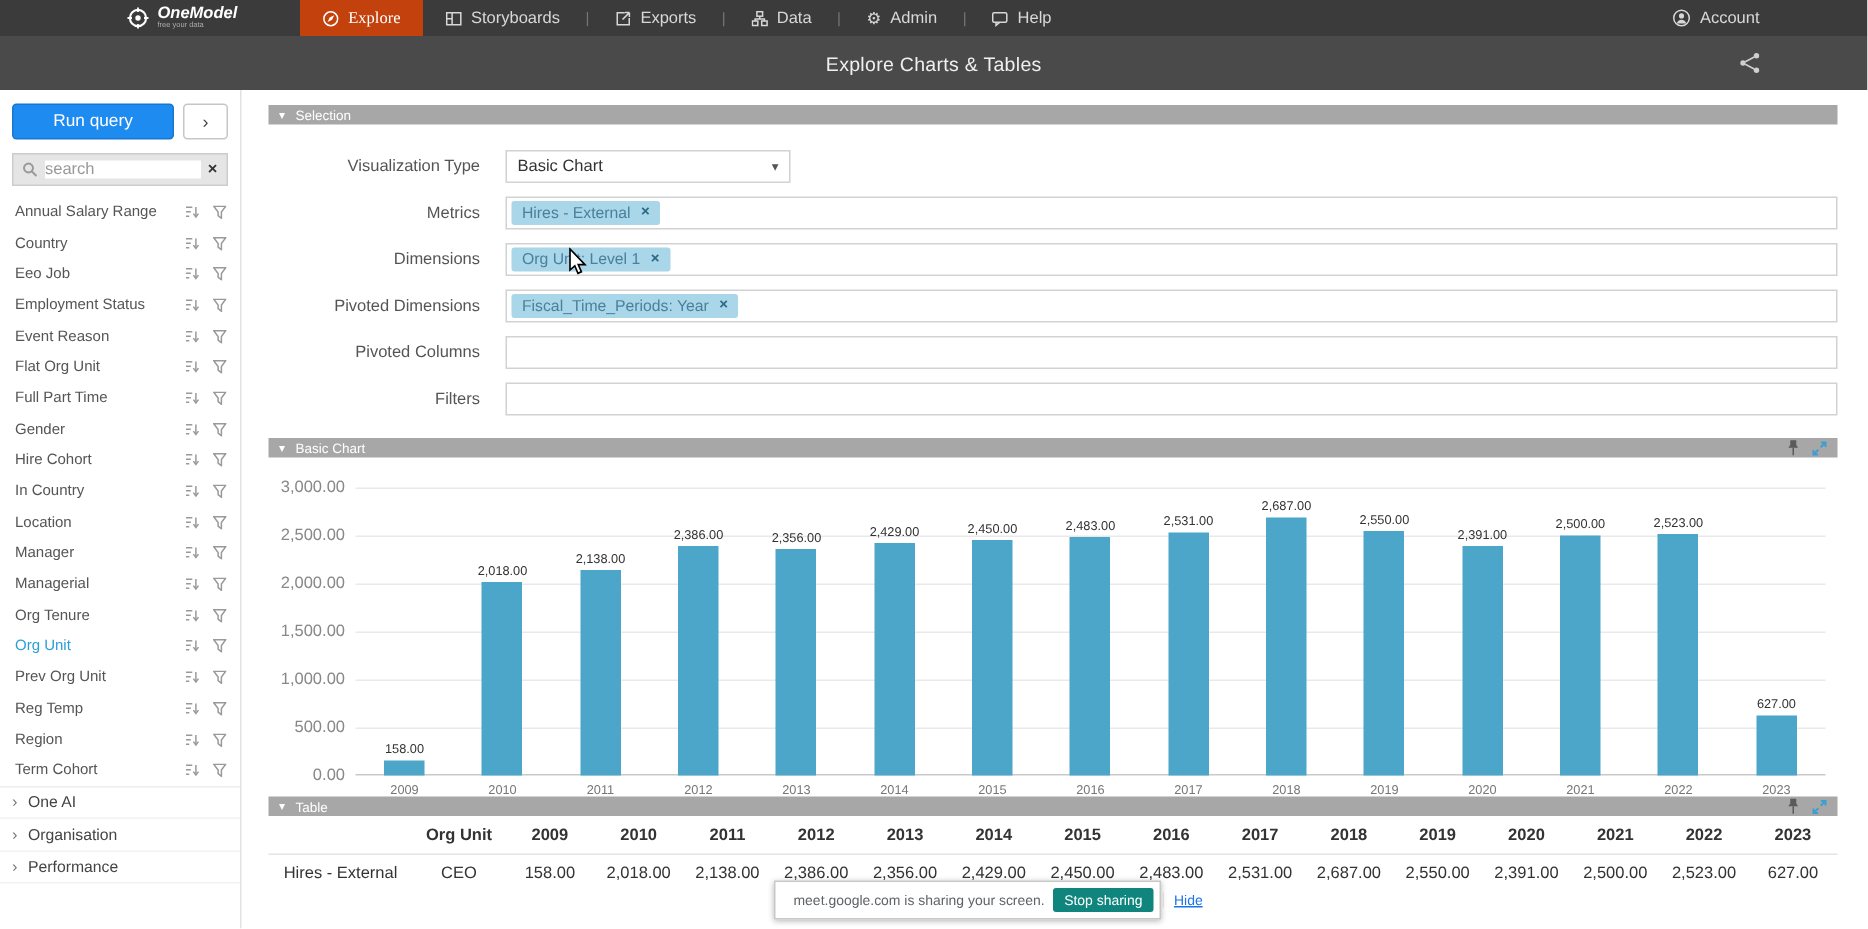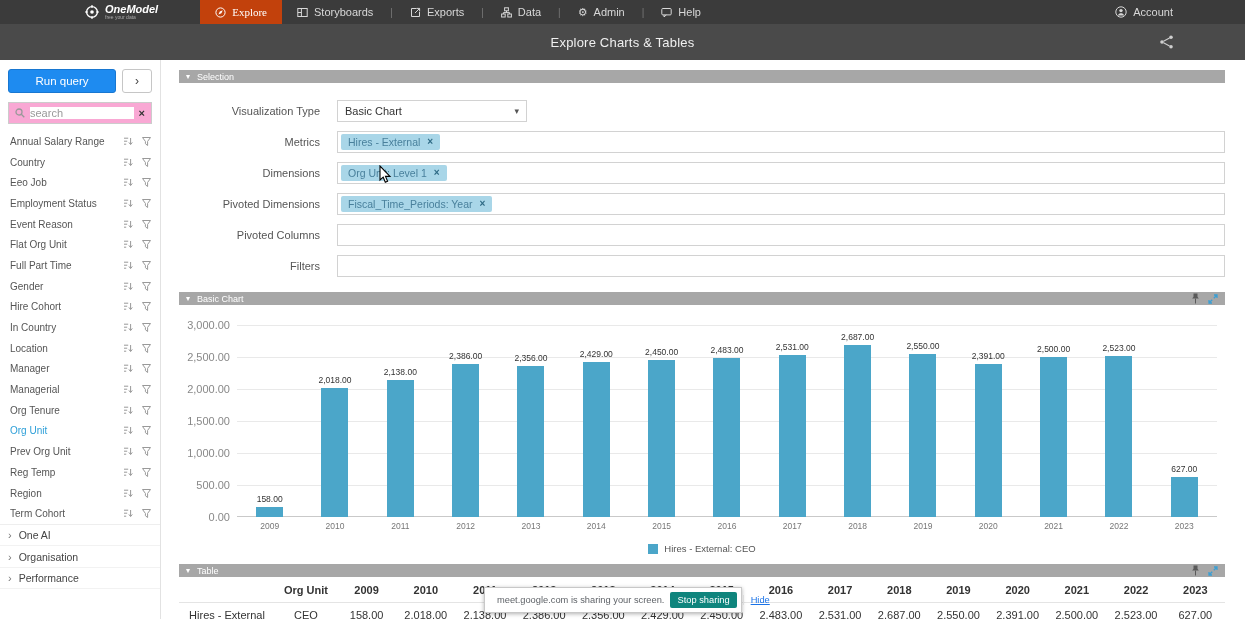--- a/index.html
+++ b/index.html
@@ -26,21 +26,21 @@
   .subheader-title { font-size:13px; letter-spacing:.2px; }
   .subheader-icon { position:absolute; right:70px; top:10px; }
   
   .body { display:flex; height:559px; }
   .sidebar { width:161px; border-right:1px solid #e2e2e2; background:#fff; flex-shrink:0; overflow:hidden; }
   .main { flex:1; padding:10px 20px 0 18px; overflow:hidden; }
   
   .run-row { display:flex; gap:6px; padding:9px 8px 6px 8px; }
   .run-btn { flex:1; height:24px; background:#1e8bf0; border:1px solid #1877d1; color:#fff; font-size:11.5px; border-radius:3px; cursor:pointer; font-family:inherit; }
   .next-btn { width:30px; height:24px; background:#fff; border:1px solid #c6c6c6; border-radius:3px; color:#444; font-size:12px; cursor:pointer; font-family:inherit; }
-  .search-box { margin:3px 8px 7px 8px; height:22px; border:1px solid #ccc; background:#f9a8d4; display:flex; align-items:center; gap:5px; padding:0 6px; }
+  .search-box { margin:3px 8px 7px 8px; height:22px; border:1px solid #ccc; background:#e5e5e5; display:flex; align-items:center; gap:5px; padding:0 6px; }
   .search-box input { flex:1; border:none; outline:none; font-size:11px; font-family:inherit; color:#333; min-width:0; }
   .search-box input::placeholder { color:#999; }
   .clear-x { color:#333; font-weight:bold; font-size:11px; cursor:pointer; line-height:1; }
   .field-row { display:flex; align-items:center; height:20.7px; padding:0 9px 0 10px; font-size:10px; color:#555; cursor:pointer; }
   .field-row .field-name { flex:1; white-space:nowrap; overflow:hidden; }
   .field-row.selected .field-name { color:#2d9fd8; }
   .field-row .icon-sort { margin-right:9px; display:inline-flex; }
   .field-row .icon-filter { display:inline-flex; }
   .group-section { border-top:1px solid #eee; }
   .group-row { display:flex; align-items:center; gap:7px; height:21.3px; padding:0 8px; font-size:10.5px; color:#444; border-bottom:1px solid #f2f2f2; cursor:pointer; }
@@ -71,21 +71,21 @@
   .bar { width:27px; }
   .xlabels { display:flex; margin-left:56px; margin-top:4px; }
   .xlabel { flex:1; text-align:center; font-size:8.5px; color:#777; }
   .legend { display:flex; align-items:center; justify-content:center; gap:6px; margin:12px 0 10px 0; font-size:9.5px; color:#555; }
   .legend-swatch { width:10px; height:10px; }
   
   .data-table { width:100%; border-collapse:collapse; table-layout:fixed; margin-top:1px; }
   .data-table th { font-weight:bold; font-size:11px; color:#333; padding:6px 3px; text-align:center; white-space:nowrap; overflow:hidden; }
   .data-table td { font-size:11px; color:#333; padding:6px 3px; text-align:center; border-top:1px solid #e4e4e4; white-space:nowrap; overflow:hidden; }
   
-  .share-banner { position:absolute; left:484px; top:587px; width:258px; height:26px; background:#fff; border:1px solid #c8c8c8; box-shadow:0 1px 4px rgba(0,0,0,.3); display:flex; align-items:center; gap:6px; padding:0 6px; z-index:60; }
+  .share-banner { position:absolute; left:516px; top:587px; width:258px; height:26px; background:#fff; border:1px solid #c8c8c8; box-shadow:0 1px 4px rgba(0,0,0,.3); display:flex; align-items:center; gap:6px; padding:0 6px; z-index:60; }
   .share-msg { font-size:9.3px; color:#5f6368; white-space:nowrap; }
   .stop-btn { background:#0f857d; color:#fff; border:none; border-radius:2px; font-size:9.3px; padding:3px 7px; cursor:pointer; font-family:inherit; white-space:nowrap; }
   .hide-link { color:#1a73e8; font-size:9.3px; padding-left:7px; border-left:1px solid #ddd; text-decoration:underline; cursor:pointer; white-space:nowrap; }
   
   .cursor { position:absolute; left:379px; top:165px; z-index:90; pointer-events:none; }
 </style>
 </head>
 <body>
 
 <header class="topnav">
@@ -640,24 +640,20 @@
             <span class="xlabel">2016</span>
             <span class="xlabel">2017</span>
             <span class="xlabel">2018</span>
             <span class="xlabel">2019</span>
             <span class="xlabel">2020</span>
             <span class="xlabel">2021</span>
             <span class="xlabel">2022</span>
             <span class="xlabel">2023</span>
           </div>
       </div>
-      <div class="legend">
-        <span class="legend-swatch" id="legend-swatch" style="background: rgb(75, 166, 201);"></span>
-        <span>Hires - External: CEO</span>
-      </div>
     </div>
 
     <div class="section-bar">
       <span class="section-chevron">▾</span>
       <span>Table</span>
       <span class="section-icons">
         <svg width="9" height="11" viewBox="0 0 9 11">
             <path d="M2.5 0.5h4v3.2l1.3 1.8H1.2l1.3-1.8z" fill="#5a5a5a"></path>
             <path d="M4.5 5.5v5" stroke="#5a5a5a" stroke-width="1"></path>
           </svg>

